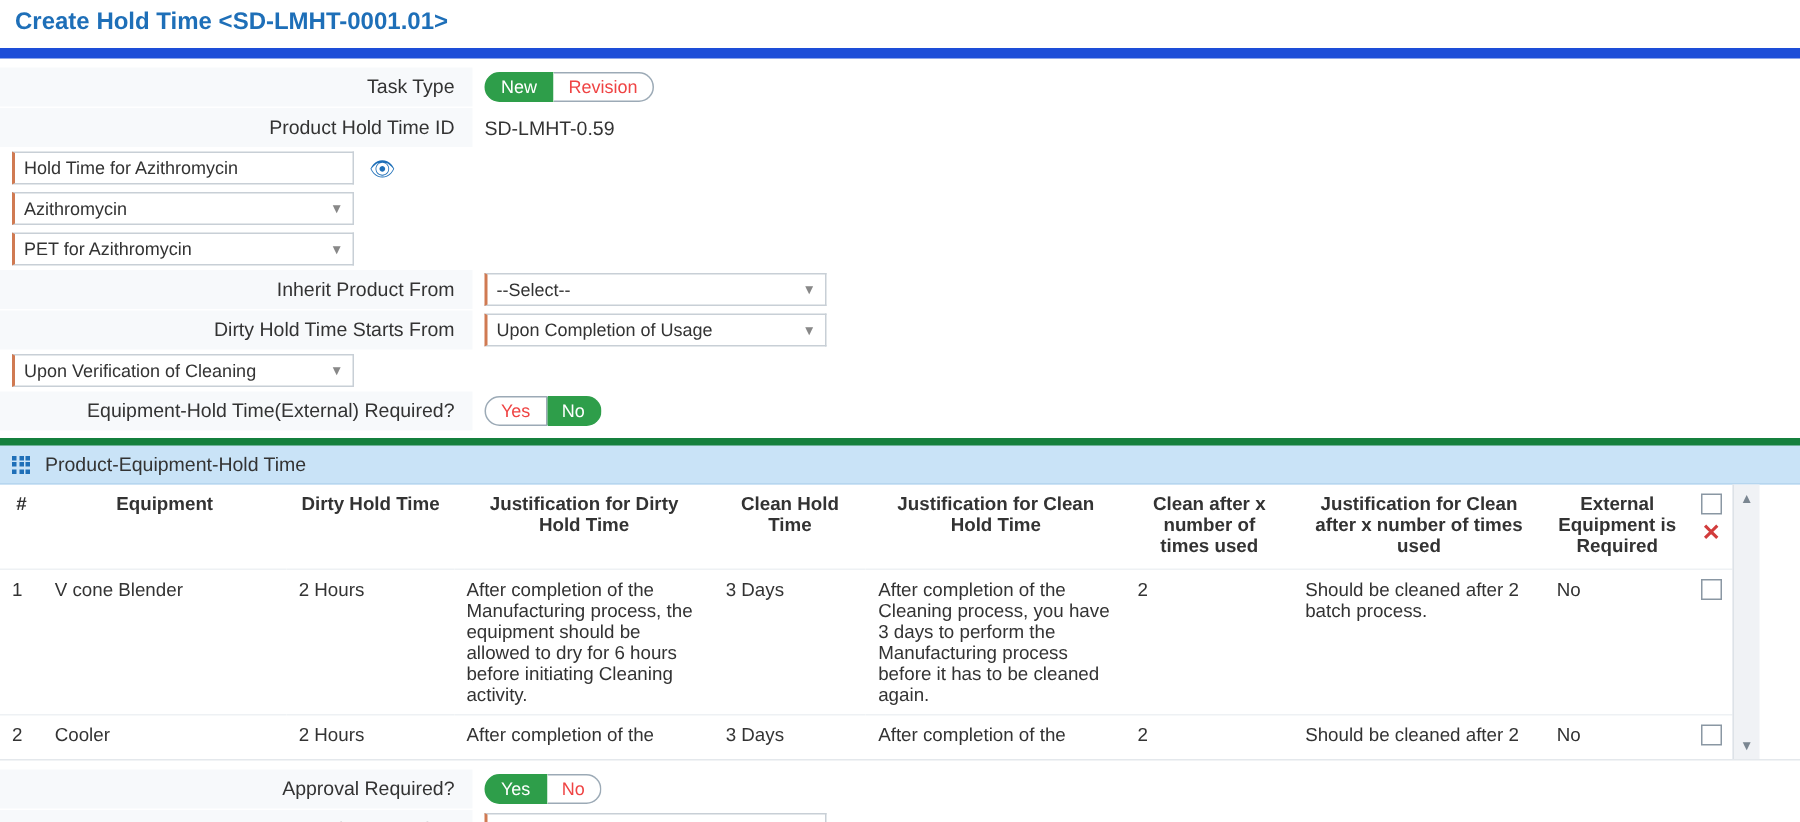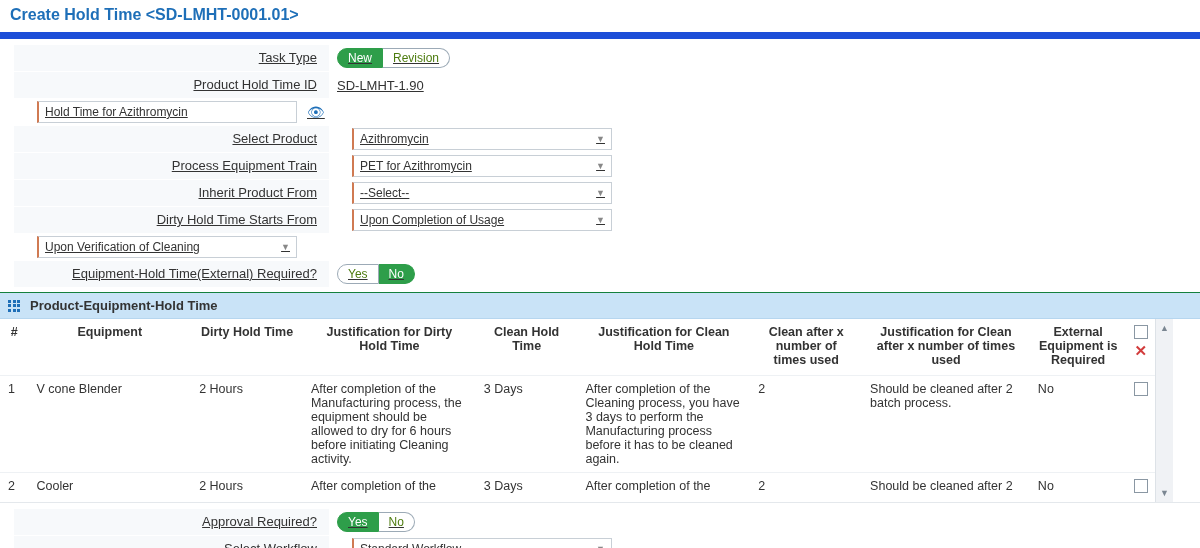--- a/index.html
+++ b/index.html
@@ -10,21 +10,21 @@
     background: #fff;
     width: 1200px;
   }
   .page-title {
     color: #1e6fb8;
     font-size: 16px;
     font-weight: 600;
     padding: 6px 10px 8px 10px;
     border-bottom: 7px solid #1d4ed8;
   }
-  .form-area { padding: 6px 0 4px 14px; text-decoration: underline; }
+  .form-area { padding: 6px 0 4px 0; }
   .form-row {
     display: flex;
     align-items: center;
     height: 26px;
     margin-bottom: 1px;
   }
   .form-row .label {
     width: 315px;
     text-align: right;
     padding-right: 12px;
@@ -39,39 +39,38 @@
     gap: 6px;
     padding-left: 8px;
   }
   .pill-group { display: inline-flex; }
   .pill {
     border: 1px solid #9caab6;
     padding: 2px 10px;
     font-size: 12px;
     cursor: pointer;
     background: #fff;
-    color: #4d7c0f;
+    color: #ef4444;
   }
   .pill.active {
     background: #2e9e4a;
     color: #fff;
     border-color: #2e9e4a;
   }
   .pill-left { border-radius: 11px 0 0 11px; }
   .pill-right { border-radius: 0 11px 11px 0; border-left: none; }
   .text-input, .select-input {
     height: 22px;
     border: 1px solid #c8cfd6;
     border-left: 2px solid #d07a52;
     padding: 0 6px;
     font-size: 12px;
-    width: 260px;
+    width: 228px;
     background: #fff;
     color: #333;
-    margin-left: 15px;
   }
   .select-input {
     display: flex;
     align-items: center;
     justify-content: space-between;
     cursor: pointer;
     gap: 30px;
   }
   .select-input .caret {
     font-size: 9px;
@@ -79,23 +78,23 @@
   }
   .static-text { font-size: 13px; color: #333; }
   .eye-icon { color: #1e6fb8; font-size: 14px; cursor: pointer; margin-left: 4px; }
 
   .section-header {
     background: #c9e3f7;
     padding: 5px 8px;
     display: flex;
     align-items: center;
     gap: 10px;
-    font-weight: 700;
-    color: #333;
-    border-top: 1px solid #15803d;
+    font-weight: 400;
+    color: #333;
+    border-top: 5px solid #15803d;
     border-bottom: 1px solid #b6d6ef;
   }
   .grid-icon {
     width: 12px; height: 12px;
     display: inline-grid;
     grid-template-columns: repeat(3,3px);
     grid-template-rows: repeat(3,3px);
     gap: 1.5px;
   }
   .grid-icon span { background: #1e6fb8; }
@@ -165,43 +164,41 @@
       <div class="pill-group">
         <span class="pill pill-left active">New</span>
         <span class="pill pill-right">Revision</span>
       </div>
     </div>
   </div>
 
   <div class="form-row">
     <div class="label">Product Hold Time ID</div>
     <div class="value-cell">
-      <span class="static-text">SD-LMHT-1.90</span>
+      <span class="static-text">SD-LMHT-0.59</span>
     </div>
   </div>
 
   <div class="form-row">
     <div class="value-cell">
       <input class="text-input" value="Hold Time for Azithromycin" style="">
       <span class="eye-icon">👁</span>
     </div>
   </div>
 
   <div class="form-row">
-    <div class="label">Select Product</div>
     <div class="value-cell">
       <div class="select-input">
         <span>Azithromycin</span>
         <span class="caret">▼</span>
       </div>
     </div>
   </div>
 
   <div class="form-row">
-    <div class="label">Process Equipment Train</div>
     <div class="value-cell">
       <div class="select-input">
         <span>PET for Azithromycin</span>
         <span class="caret">▼</span>
       </div>
     </div>
   </div>
 
   <div class="form-row">
     <div class="label">Inherit Product From</div>

